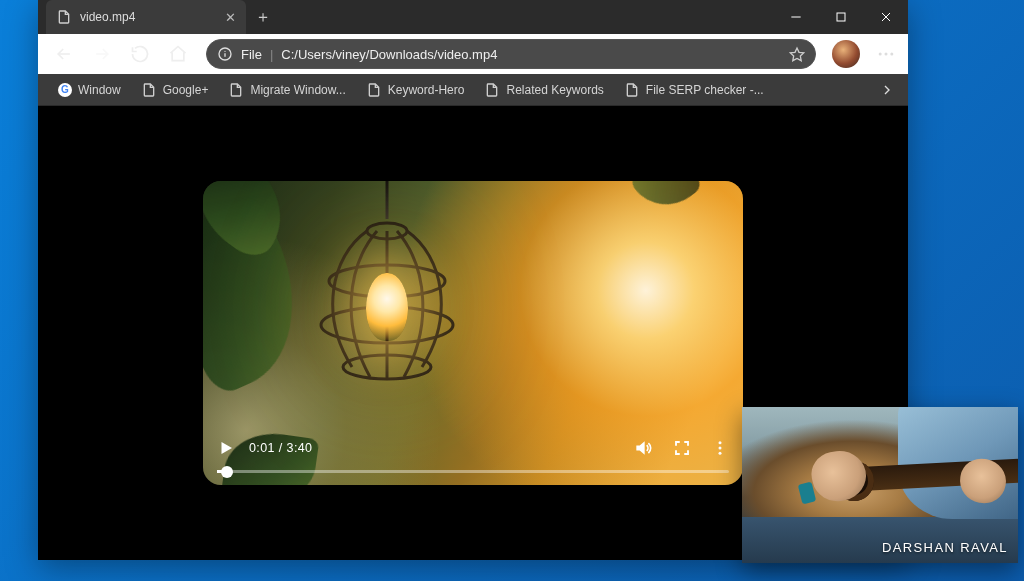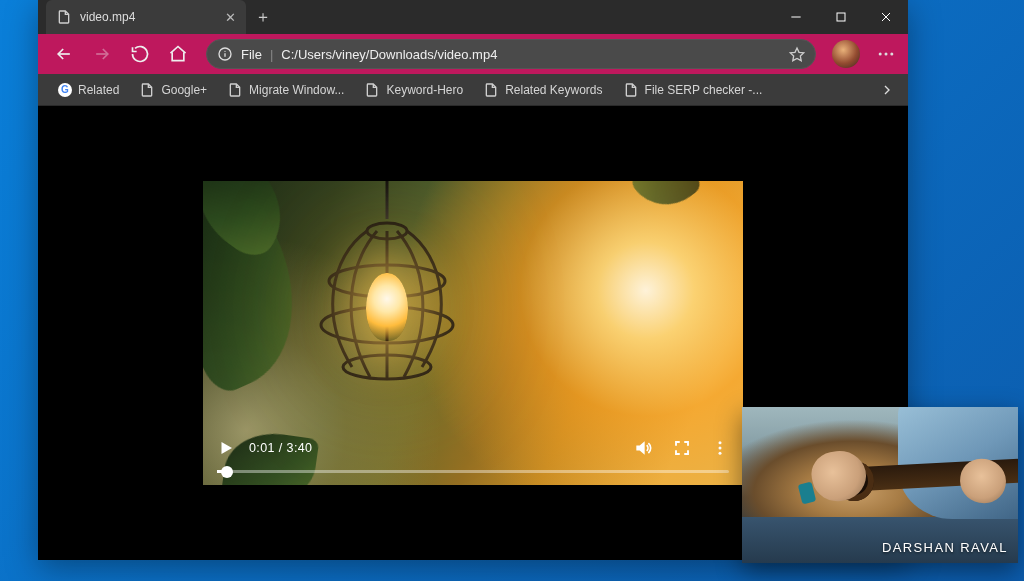--- a/index.html
+++ b/index.html
@@ -55,21 +55,21 @@
     margin-left:auto; display:flex;
   }
   .win-btn {
     width: 45px; height: 34px; display:flex; align-items:center; justify-content:center;
     color:#fff; cursor:pointer;
   }
 
   
   .toolbar {
     height: 40px;
-    background: #be185d;
+    background: #ffffff;
     display:flex;
     align-items:center;
     padding: 0 6px 0 10px;
     gap: 6px;
     color:#ddd;
   }
   .nav-btn {
     width: 32px; height: 32px; display:flex; align-items:center; justify-content:center;
     border-radius:4px; cursor:pointer;
   }
@@ -134,20 +134,21 @@
   }
 
   .video-player {
     width: 540px;
     height: 304px;
     position:relative;
     background:#000;
     display:flex;
     flex-direction:column;
     overflow:hidden;
+    border-radius:18px;
   }
   .frame {
     flex:1;
     position:relative;
     overflow:hidden;
     background:
       radial-gradient(circle at 82% 36%, rgba(255,244,220,.98) 0%, rgba(255,215,120,.9) 10%, rgba(255,160,30,.55) 26%, rgba(120,70,20,0) 50%),
       radial-gradient(circle at 8% 82%, rgba(255,230,170,.5) 0%, rgba(255,200,120,.2) 18%, rgba(0,0,0,0) 35%),
       linear-gradient(115deg, #1d2a16 0%, #2e3d1d 20%, #46572a 34%, #6b6a2a 46%, #946f22 58%, #c28a24 70%, #e8b44b 88%);
   }
@@ -372,21 +373,21 @@
           <circle cx="5" cy="12" r="1.8"></circle>
           <circle cx="12" cy="12" r="1.8"></circle>
           <circle cx="19" cy="12" r="1.8"></circle>
         </svg>
     </div>
   </div>
 
   <div class="bookmarks">
     <div class="bm">
       <span class="g-icon">G</span>
-      <span>Related</span>
+      <span>Window</span>
     </div>
     <div class="bm">
       <span>
           <svg class="ic" viewBox="0 0 24 24" fill="none" stroke="#cfcfcf" stroke-width="2">
             <path d="M14 3H6a1 1 0 0 0-1 1v16a1 1 0 0 0 1 1h12a1 1 0 0 0 1-1V8z"></path>
             <path d="M14 3v5h5"></path>
           </svg>
         </span>
       <span>Google+</span>
     </div>

